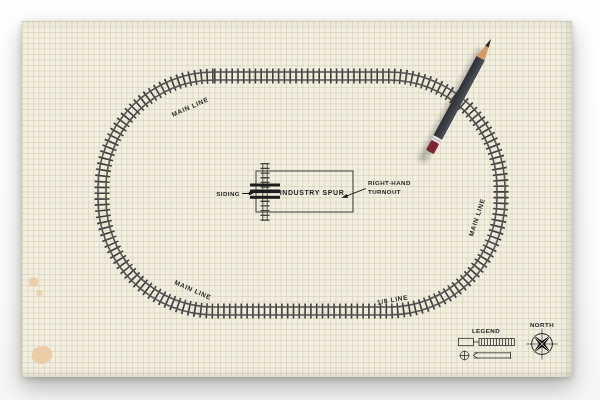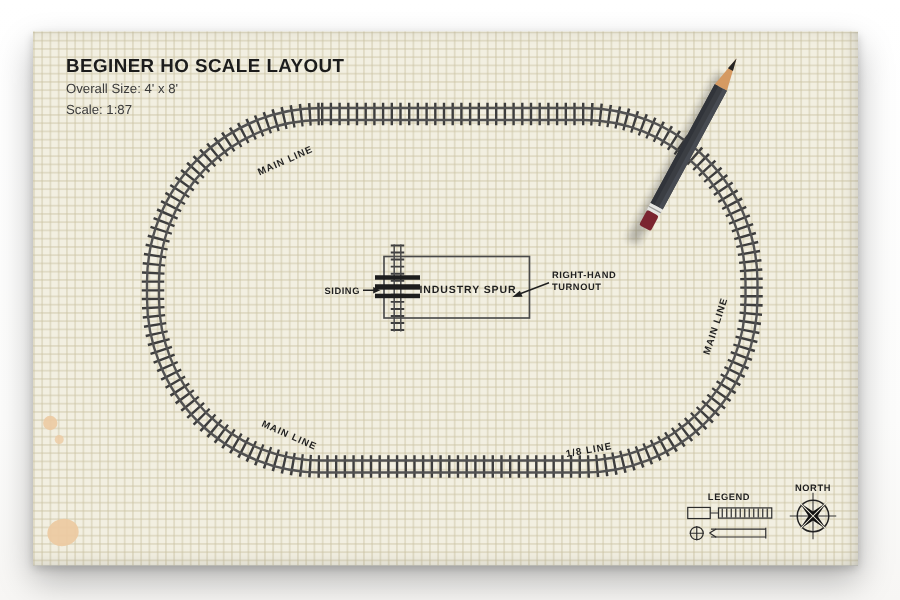--- a/index.html
+++ b/index.html
@@ -32,25 +32,20 @@
   .t65{font-size:6.5px;letter-spacing:.7px;}
   .t62{font-size:6.2px;letter-spacing:.4px;}
   .t70{font-size:7px;letter-spacing:.6px;}
   .thin{stroke:#2c2c2c;stroke-width:.8;fill:none;}
 </style>
 </head>
 <body>
 
 <div class="paper">
 
-  <div class="titleblock">
-    <p class="doc-title">BEGINER HO SCALE LAYOUT</p>
-    <p class="doc-sub">Overall Size: 4' x 8'</p>
-    <p class="doc-sub">Scale: 1:87</p>
-  </div>
 
   <svg class="plan" viewBox="0 0 550 356">
     <defs>
       <filter id="soft" x="-40%" y="-40%" width="180%" height="180%">
         <feGaussianBlur stdDeviation="2.4"></feGaussianBlur>
       </filter>
     </defs>
 
     <g>
       <circle cx="11.5" cy="261" r="4.8" opacity=".9" fill="#eccaa2"></circle>

